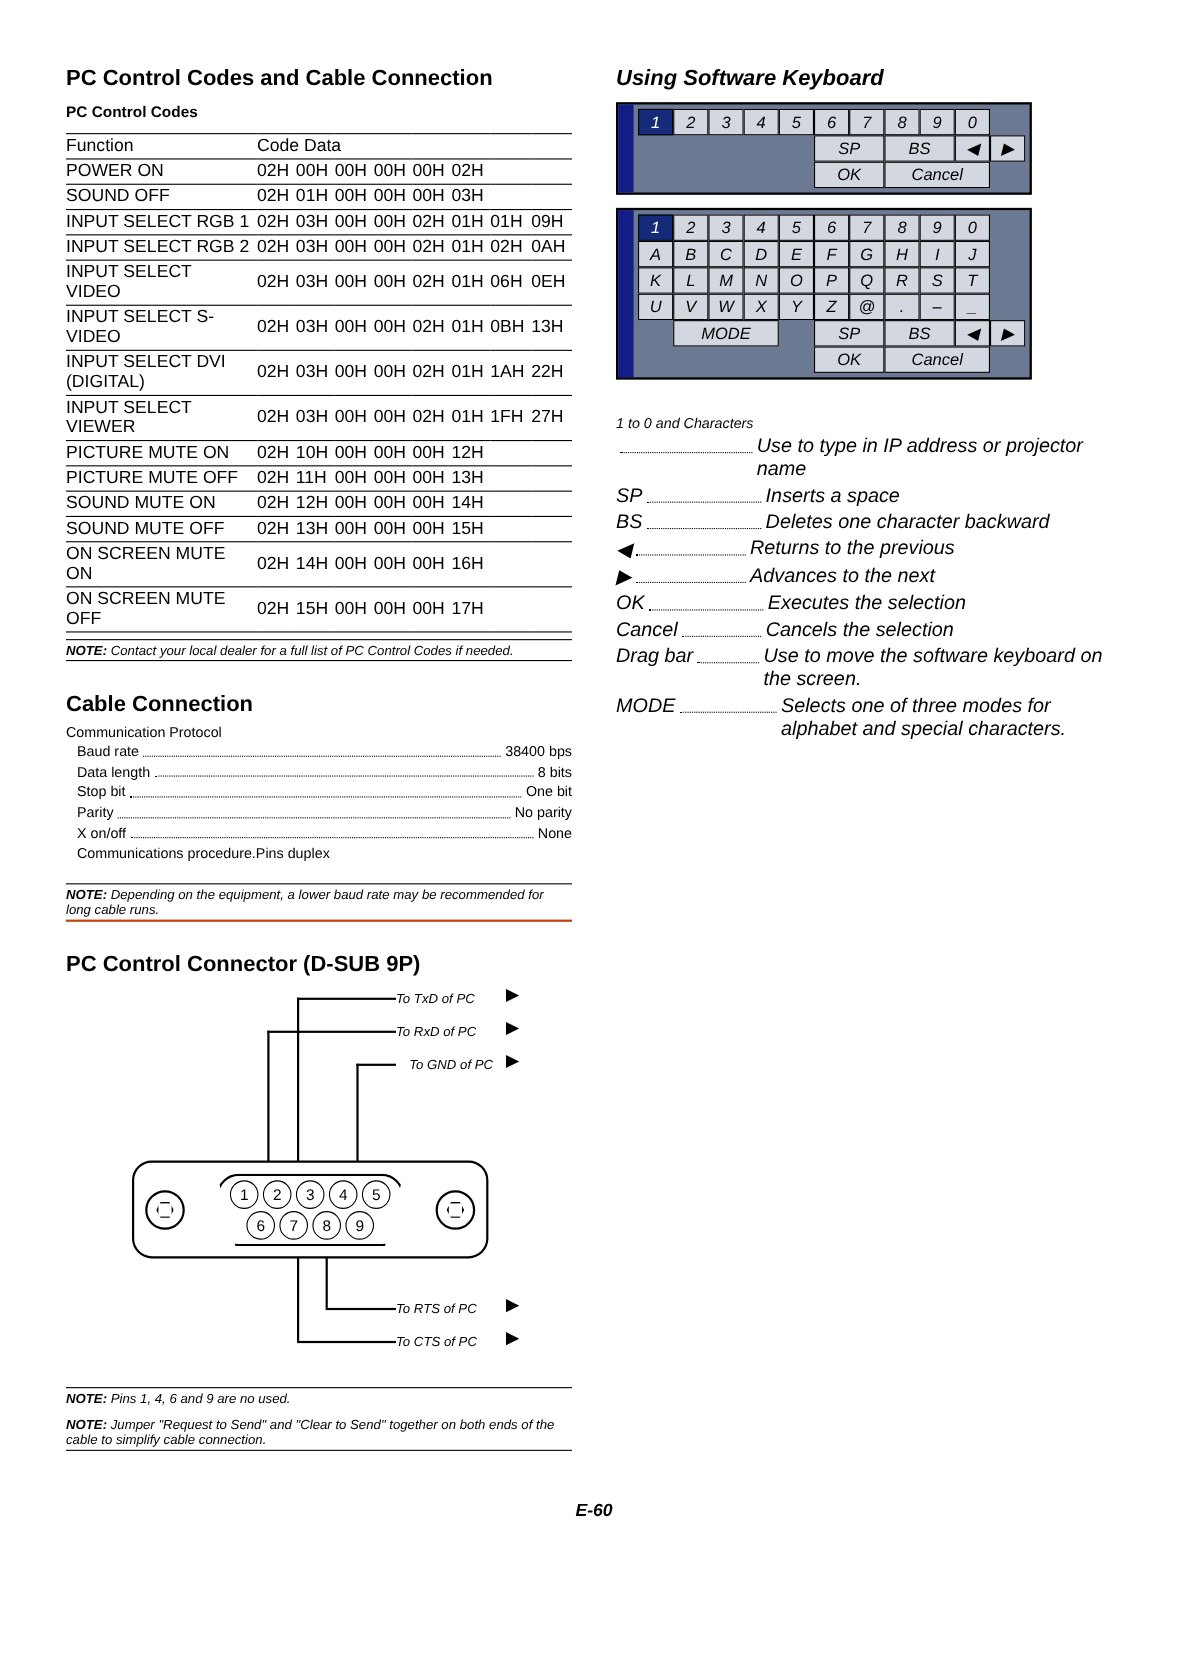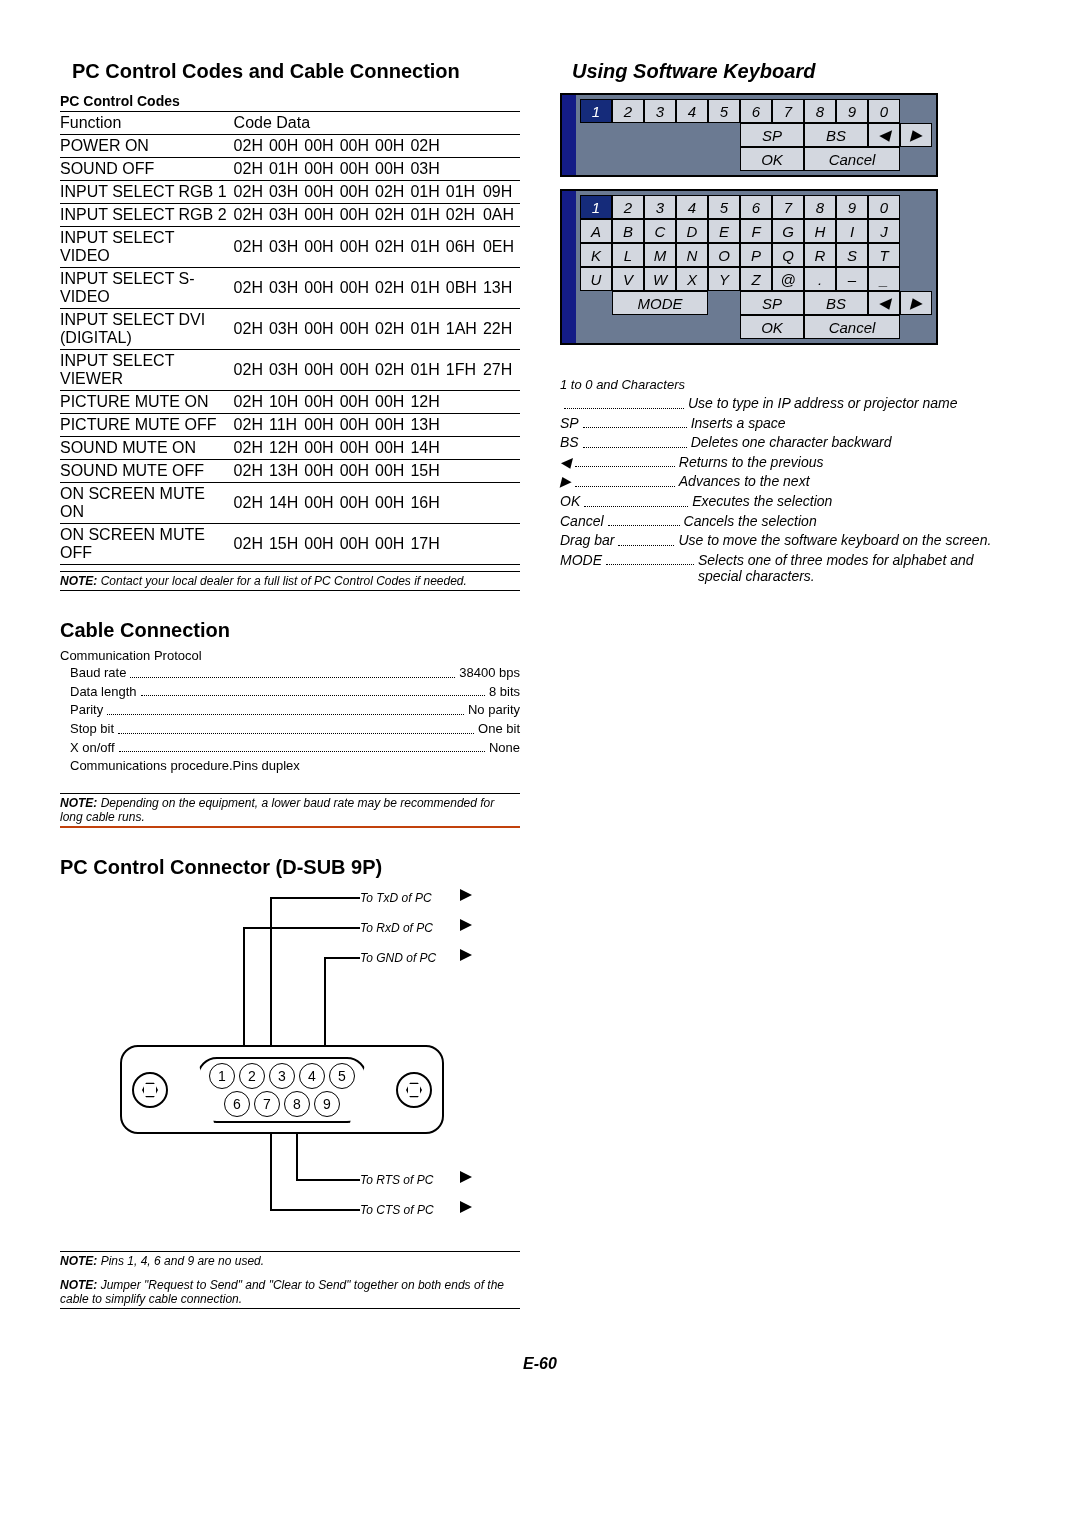--- a/index.html
+++ b/index.html
@@ -14,26 +14,26 @@
   }
   .twocol {
     display: flex;
     gap: 40px;
   }
   .col-left { flex: 1 1 50%; }
   .col-right { flex: 1 1 50%; font-style: italic; }
   h1 {
     font-size: 20px;
     font-weight: 900;
-    margin: 0 0 10px 12px;
+    margin: 0 0 10px 0;
   }
   h2 {
     font-size: 14px;
     font-weight: 900;
-    margin: 6px 0 2px 0;
+    margin: 6px 0 12px 0;
   }
   table.codes {
     border-collapse: collapse;
     width: 100%;
     font-size: 16px;
   }
   table.codes th, table.codes td {
     text-align: left;
     padding: 2px 6px 2px 0;
   }
@@ -176,21 +176,21 @@
     font-family: 'Microsoft Sans Serif', sans-serif;
     background: #d3d7df;
     box-sizing: border-box;
   }
   .key.sel { background: #152b7a; color: #fff; }
   .key.wide { width: 64px; }
   .key.wide3 { width: 96px; }
   .filler { width: 32px; height:24px; }
   .filler5 { width: 160px; height:24px; }
   
-  .kl-row { display:flex; font-size: 14px; margin: 3px 0; }
+  .kl-row { display:flex; font-size: 18px; margin: 3px 0; }
   .kl-lbl { white-space: nowrap; }
   .kl-desc { flex: 1; }
   .pagenum {
     text-align: center;
     font-style: italic;
     font-weight: bold;
     margin-top: 40px;
     font-size: 16px;
   }
 </style>
@@ -378,28 +378,28 @@
           <span class="proto-lbl">Baud rate</span>
           <span class="proto-dots"></span>
           <span>38400 bps</span>
         </div>
         <div class="proto-row">
           <span class="proto-lbl">Data length</span>
           <span class="proto-dots"></span>
           <span>8 bits</span>
         </div>
         <div class="proto-row">
+          <span class="proto-lbl">Stop bit</span>
+          <span class="proto-dots"></span>
+          <span>One bit</span>
+        </div>
+        <div class="proto-row">
           <span class="proto-lbl">Parity</span>
           <span class="proto-dots"></span>
           <span>No parity</span>
-        </div>
-        <div class="proto-row">
-          <span class="proto-lbl">Stop bit</span>
-          <span class="proto-dots"></span>
-          <span>One bit</span>
         </div>
         <div class="proto-row">
           <span class="proto-lbl">X on/off</span>
           <span class="proto-dots"></span>
           <span>None</span>
         </div>
         <div class="proto-row">
           <span class="proto-lbl">Communications procedure</span>
           <span> . </span>
           <span>Pins duplex</span>
@@ -411,21 +411,21 @@
     </p>
 
     <h1 class="section">PC Control Connector (D-SUB 9P)</h1>
 
     <div class="connector">
 
       <div class="wire-label" style="left:300px; top:6px;">To TxD of PC</div>
       <div class="arrow" style="left:400px; top:4px;"></div>
       <div class="wire-label" style="left:300px; top:36px;">To RxD of PC</div>
       <div class="arrow" style="left:400px; top:34px;"></div>
-      <div class="wire-label" style="left:300px; top:66px;">To GND of PC</div>
+      <div class="wire-label" style="left:312px; top:66px;">To GND of PC</div>
       <div class="arrow" style="left:400px; top:64px;"></div>
 
       <div class="wire-label" style="left:300px; top:288px;">To RTS of PC</div>
       <div class="arrow" style="left:400px; top:286px;"></div>
       <div class="wire-label" style="left:300px; top:318px;">To CTS of PC</div>
       <div class="arrow" style="left:400px; top:316px;"></div>
 
       <div class="wire" style="left:186px; top:165px; width:2px; height:-0px;"></div>
 
       <div class="wire" style="left:183px; top:42px; width:2px; height:122px;"></div>

